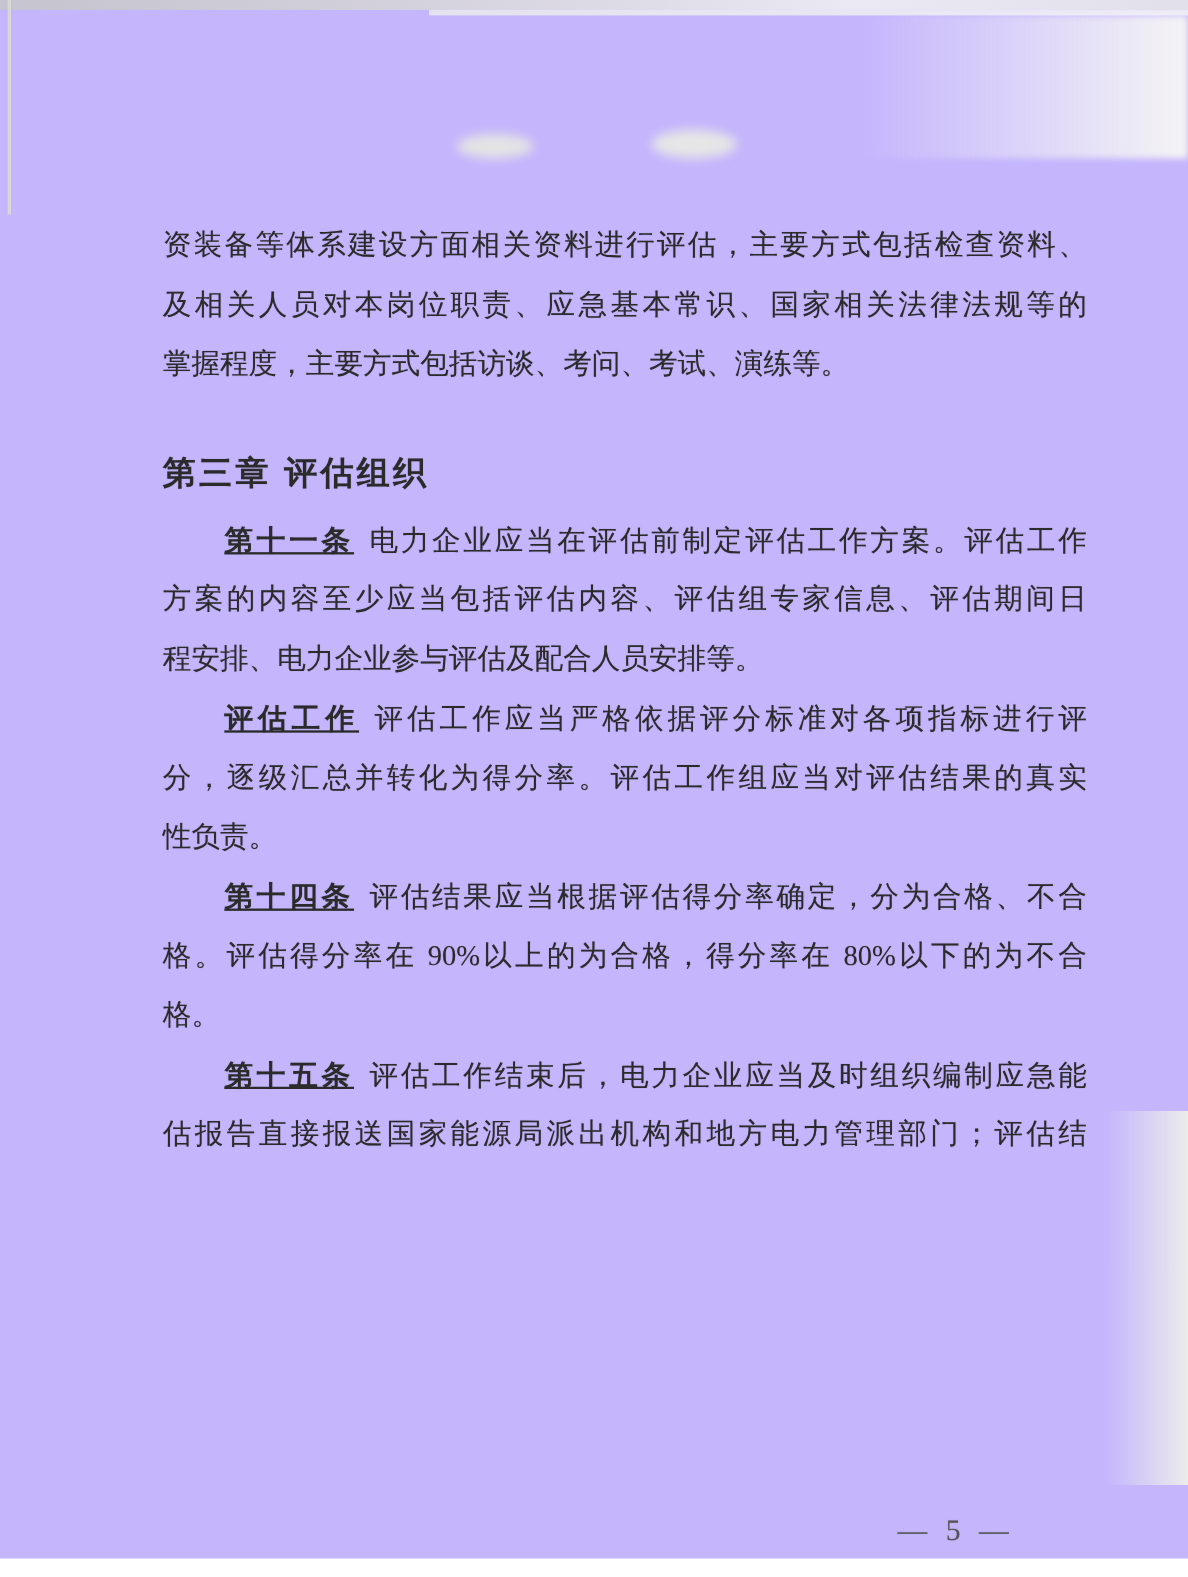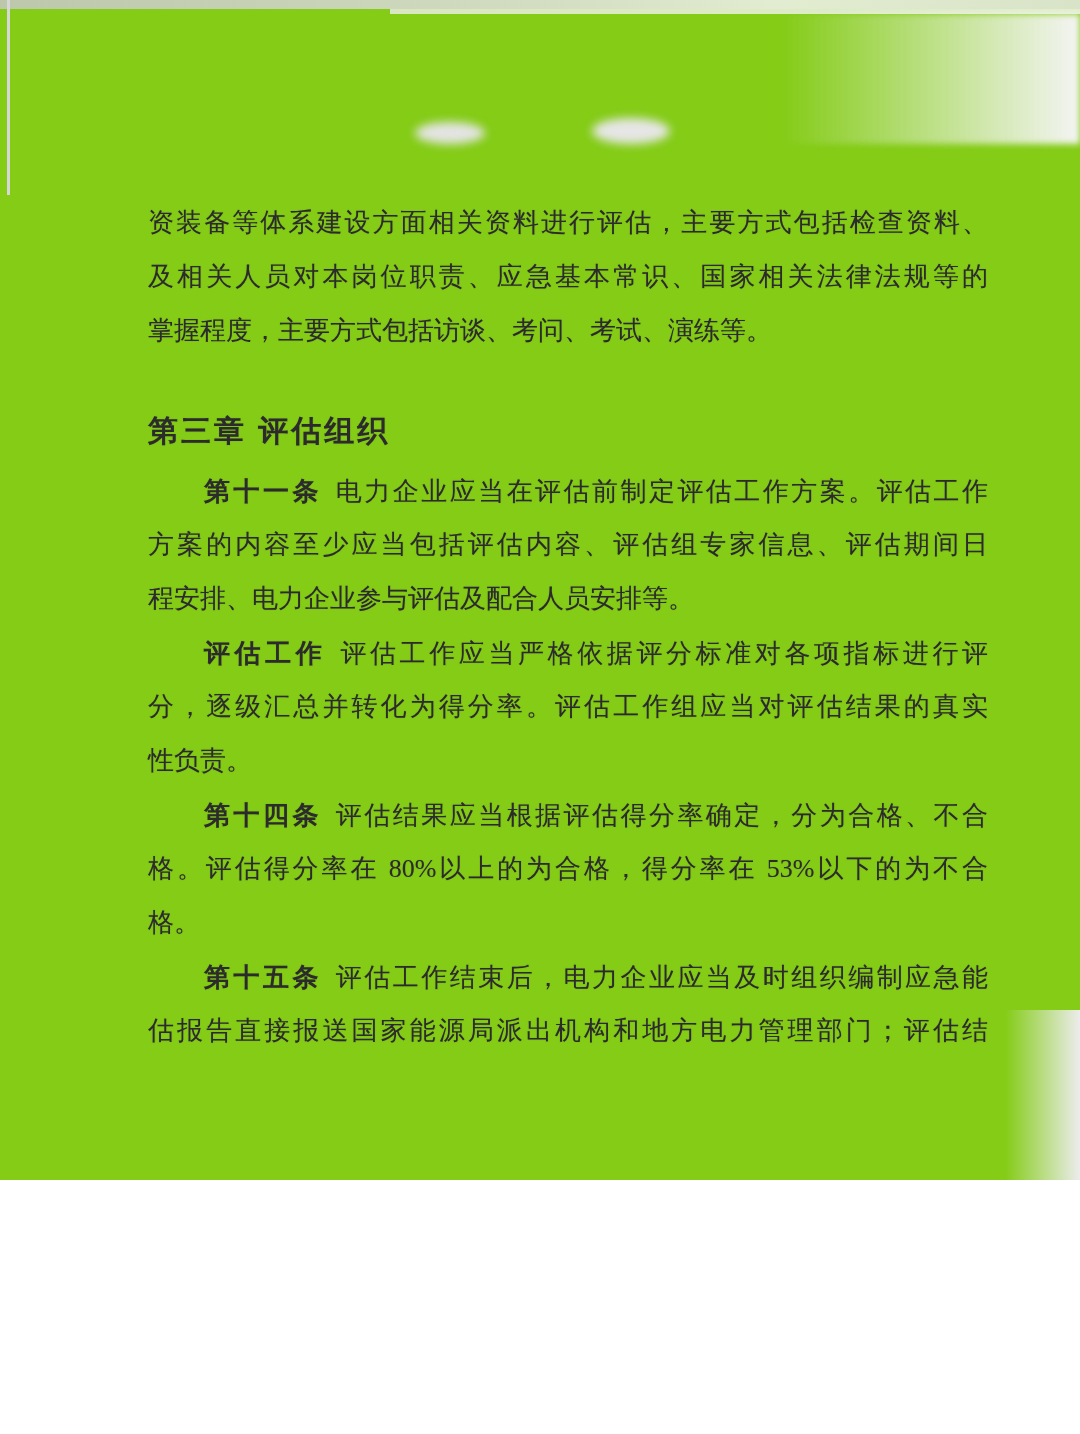--- a/index.html
+++ b/index.html
@@ -4,22 +4,22 @@
 <style>
   html, body {
     margin: 0;
     padding: 0;
     background: #ffffff;
     font-family: "Liberation Serif", "DejaVu Serif", serif;
   }
   .page {
     position: relative;
     width: 1080px;
-    height: 1180px;
-    background: #84cc16;
+    height: 1417px;
+    background: #c4b5fd;
     overflow: hidden;
   }
   
   .scan-top-edge {
     position: absolute;
     top: 0; left: 0; right: 0;
     height: 9px;
     background: linear-gradient(to right, #c6c6c6 0%, #d4d4d4 30%, #e3e3e3 54%, #f2f2f2 72%, #e7e7e7 100%);
     opacity: 0.85;
   }
@@ -88,20 +88,21 @@
     white-space: normal;
   }
   .line-indent {
     padding-left: 56px;
   }
   .article-number {
     font-weight: 700;
     margin-right: 14px;
     font-family: "Liberation Sans", "DejaVu Sans", sans-serif;
     letter-spacing: 1px;
+    text-decoration: underline;
   }
   .chapter-heading {
     margin-top: 46px;
     margin-bottom: 6px;
     height: 54px;
     line-height: 54px;
     font-weight: 700;
     font-size: 30px;
     letter-spacing: 3px;
     font-family: "Liberation Sans", "DejaVu Sans", sans-serif;
@@ -140,21 +141,21 @@
         <div class="line">方案的内容至少应当包括评估内容、评估组专家信息、评估期间日</div>
         <div class="line line-last">程安排、电力企业参与评估及配合人员安排等。</div>
       </div>
       <div class="paragraph">
         <div class="line line-indent"><span class="article-number">评估工作</span><span>评估工作应当严格依据评分标准对各项指标进行评</span></div>
         <div class="line">分，逐级汇总并转化为得分率。评估工作组应当对评估结果的真实</div>
         <div class="line line-last">性负责。</div>
       </div>
       <div class="paragraph">
         <div class="line line-indent"><span class="article-number">第十四条</span><span>评估结果应当根据评估得分率确定，分为合格、不合</span></div>
-        <div class="line">格。评估得分率在 80%以上的为合格，得分率在 53%以下的为不合</div>
+        <div class="line">格。评估得分率在 90%以上的为合格，得分率在 80%以下的为不合</div>
         <div class="line line-last">格。</div>
       </div>
       <div class="paragraph">
         <div class="line line-indent"><span class="article-number">第十五条</span><span>评估工作结束后，电力企业应当及时组织编制应急能</span></div>
         <div class="line">估报告直接报送国家能源局派出机构和地方电力管理部门；评估结</div>
       </div>
     </div>
 
   <div class="page-number">— 5 —</div>
 </div>

